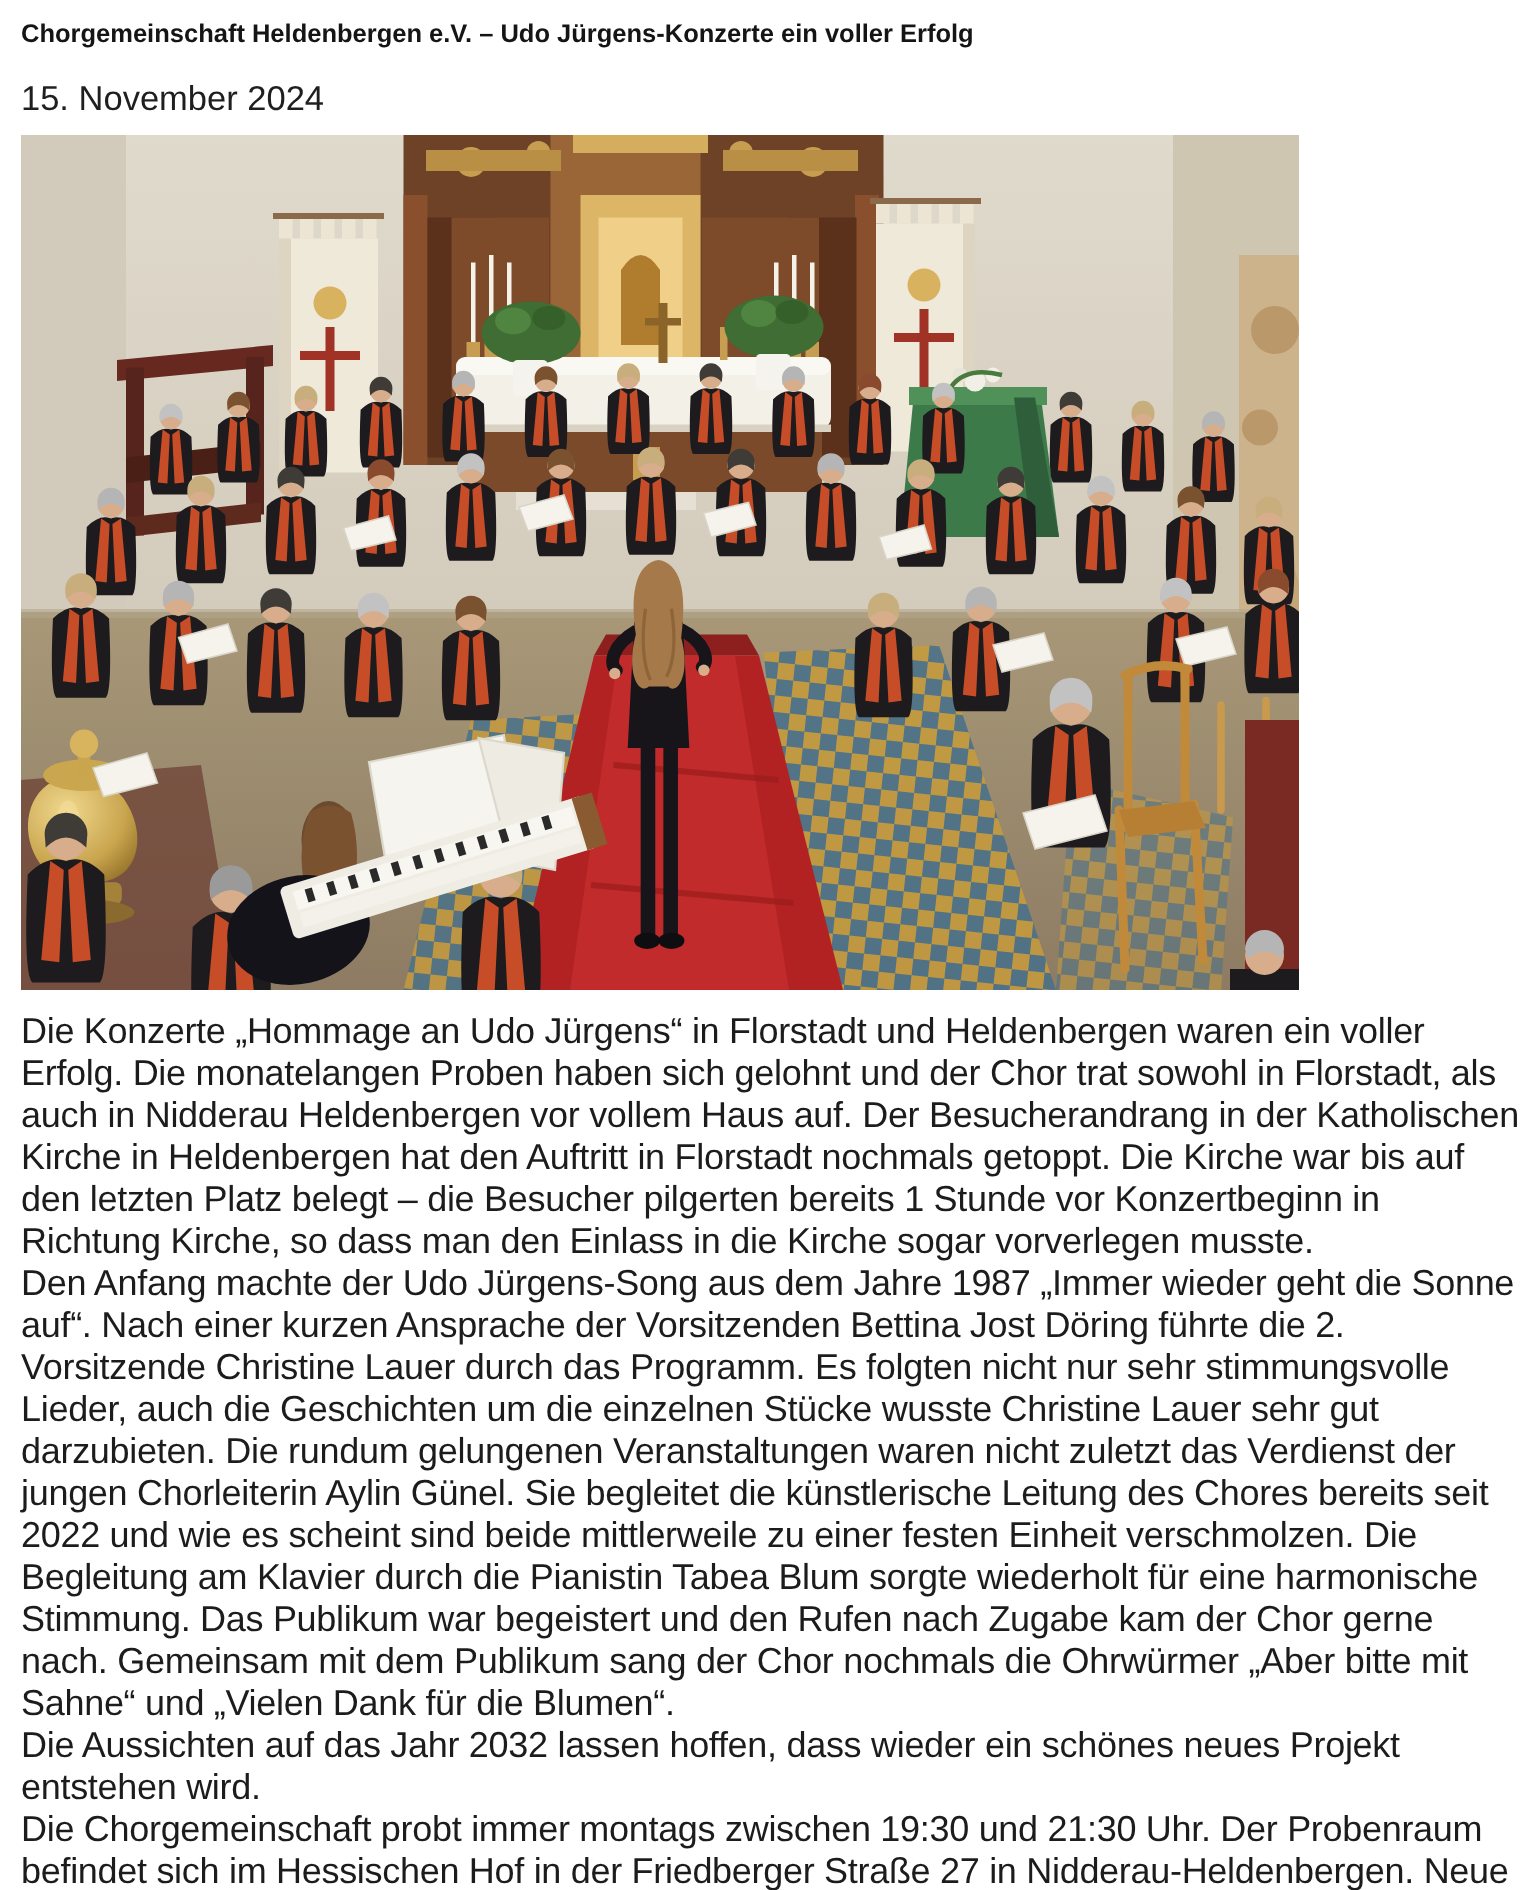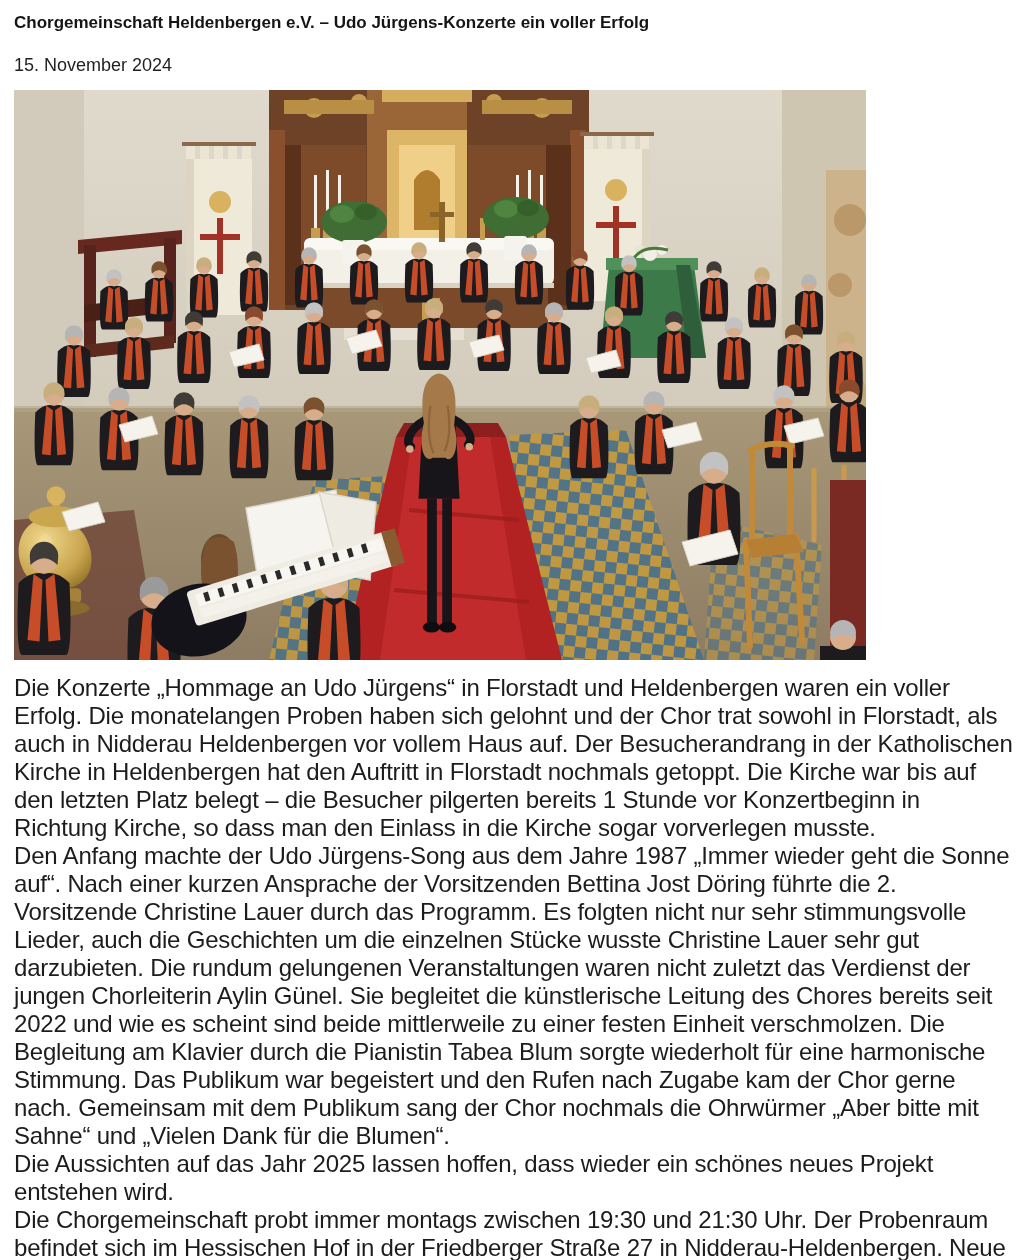--- a/index.html
+++ b/index.html
@@ -7,21 +7,21 @@
     width:1024px;height:1260px;overflow:hidden;
     font-family:"Liberation Sans","DejaVu Sans",sans-serif;
     color:#1f1f1f;
   }
   .page{position:relative;padding:12px 10px 0 14px;}
   .headline{
     font-size:17px;font-weight:700;line-height:22px;margin:0;
     letter-spacing:0;color:#151515;
   }
   .date-line{
-    font-size:18px;line-height:22px;margin-top:20px;color:#1f1f1f;
+    font-size:23px;line-height:22px;margin-top:20px;color:#1f1f1f;
   }
   .photo-wrap{margin-top:14px;width:852px;height:570px;}
   .photo-wrap svg{display:block;width:852px;height:570px;}
   .article{
     margin-top:14px;width:1002px;
     font-size:24px;line-height:28px;letter-spacing:-0.2px;color:#1c1c1c;
   }
   .article p{margin:0;}
   .source-line{
     margin-top:12px;font-size:18px;line-height:28px;letter-spacing:-0.2px;color:#1c1c1c;
@@ -336,18 +336,18 @@
         <ellipse cx="8" cy="215" rx="8" ry="5" fill="#0e0d10"></ellipse>
         <path d="M0,-20 C13,-18 18,-2 14,28 C20,50 12,64 6,58 L-6,58 C-13,64 -20,48 -14,26 C-18,-2 -13,-18 0,-20 Z" fill="#a5794a"></path>
         <path d="M-8,10 C-11,30 -9,46 -5,54 M8,10 C11,30 9,44 5,52" stroke="#8d6538" stroke-width="2" fill="none"></path>
       </g>
     </svg>
   </div>
 
   <div class="article">
     <p>Die Konzerte „Hommage an Udo Jürgens“ in Florstadt und Heldenbergen waren ein voller Erfolg. Die monatelangen Proben haben sich gelohnt und der Chor trat sowohl in Florstadt, als auch in Nidderau Heldenbergen vor vollem Haus auf. Der Besucherandrang in der Katholischen Kirche in Heldenbergen hat den Auftritt in Florstadt nochmals getoppt. Die Kirche war bis auf den letzten Platz belegt – die Besucher pilgerten bereits 1 Stunde vor Konzertbeginn in Richtung Kirche, so dass man den Einlass in die Kirche sogar vorverlegen musste.</p>
     <p>Den Anfang machte der Udo Jürgens-Song aus dem Jahre 1987 „Immer wieder geht die Sonne auf“. Nach einer kurzen Ansprache der Vorsitzenden Bettina Jost Döring führte die 2. Vorsitzende Christine Lauer durch das Programm. Es folgten nicht nur sehr stimmungsvolle Lieder, auch die Geschichten um die einzelnen Stücke wusste Christine Lauer sehr gut darzubieten. Die rundum gelungenen Veranstaltungen waren nicht zuletzt das Verdienst der jungen Chorleiterin Aylin Günel. Sie begleitet die künstlerische Leitung des Chores bereits seit 2022 und wie es scheint sind beide mittlerweile zu einer festen Einheit verschmolzen. Die Begleitung am Klavier durch die Pianistin Tabea Blum sorgte wiederholt für eine harmonische Stimmung. Das Publikum war begeistert und den Rufen nach Zugabe kam der Chor gerne nach. Gemeinsam mit dem Publikum sang der Chor nochmals die Ohrwürmer „Aber bitte mit Sahne“ und „Vielen Dank für die Blumen“.</p>
-    <p>Die Aussichten auf das Jahr 2025 lassen hoffen, dass wieder ein schönes neues Projekt entstehen wird.</p>
+    <p>Die Aussichten auf das Jahr 2032 lassen hoffen, dass wieder ein schönes neues Projekt entstehen wird.</p>
     <p>Die Chorgemeinschaft probt immer montags zwischen 19:30 und 21:30 Uhr. Der Probenraum befindet sich im Hessischen Hof in der Friedberger Straße 27 in Nidderau-Heldenbergen. Neue Sängerinnen und Sänger können ohne Voranmeldung an unseren Proben teilnehmen. Einzig, die Freude am Singen sollte vorhanden sein. Für mehr Informationen schauen Sie auf unsere Homepage https://www.chorgemeinschaft-heldenbergen.de/ oder schreiben Sie uns eine E-Mail: kontakt@chorgemeinschaft-heldenbergen.de.</p>
   </div>
 
 
 </div>
 
 </body></html>

